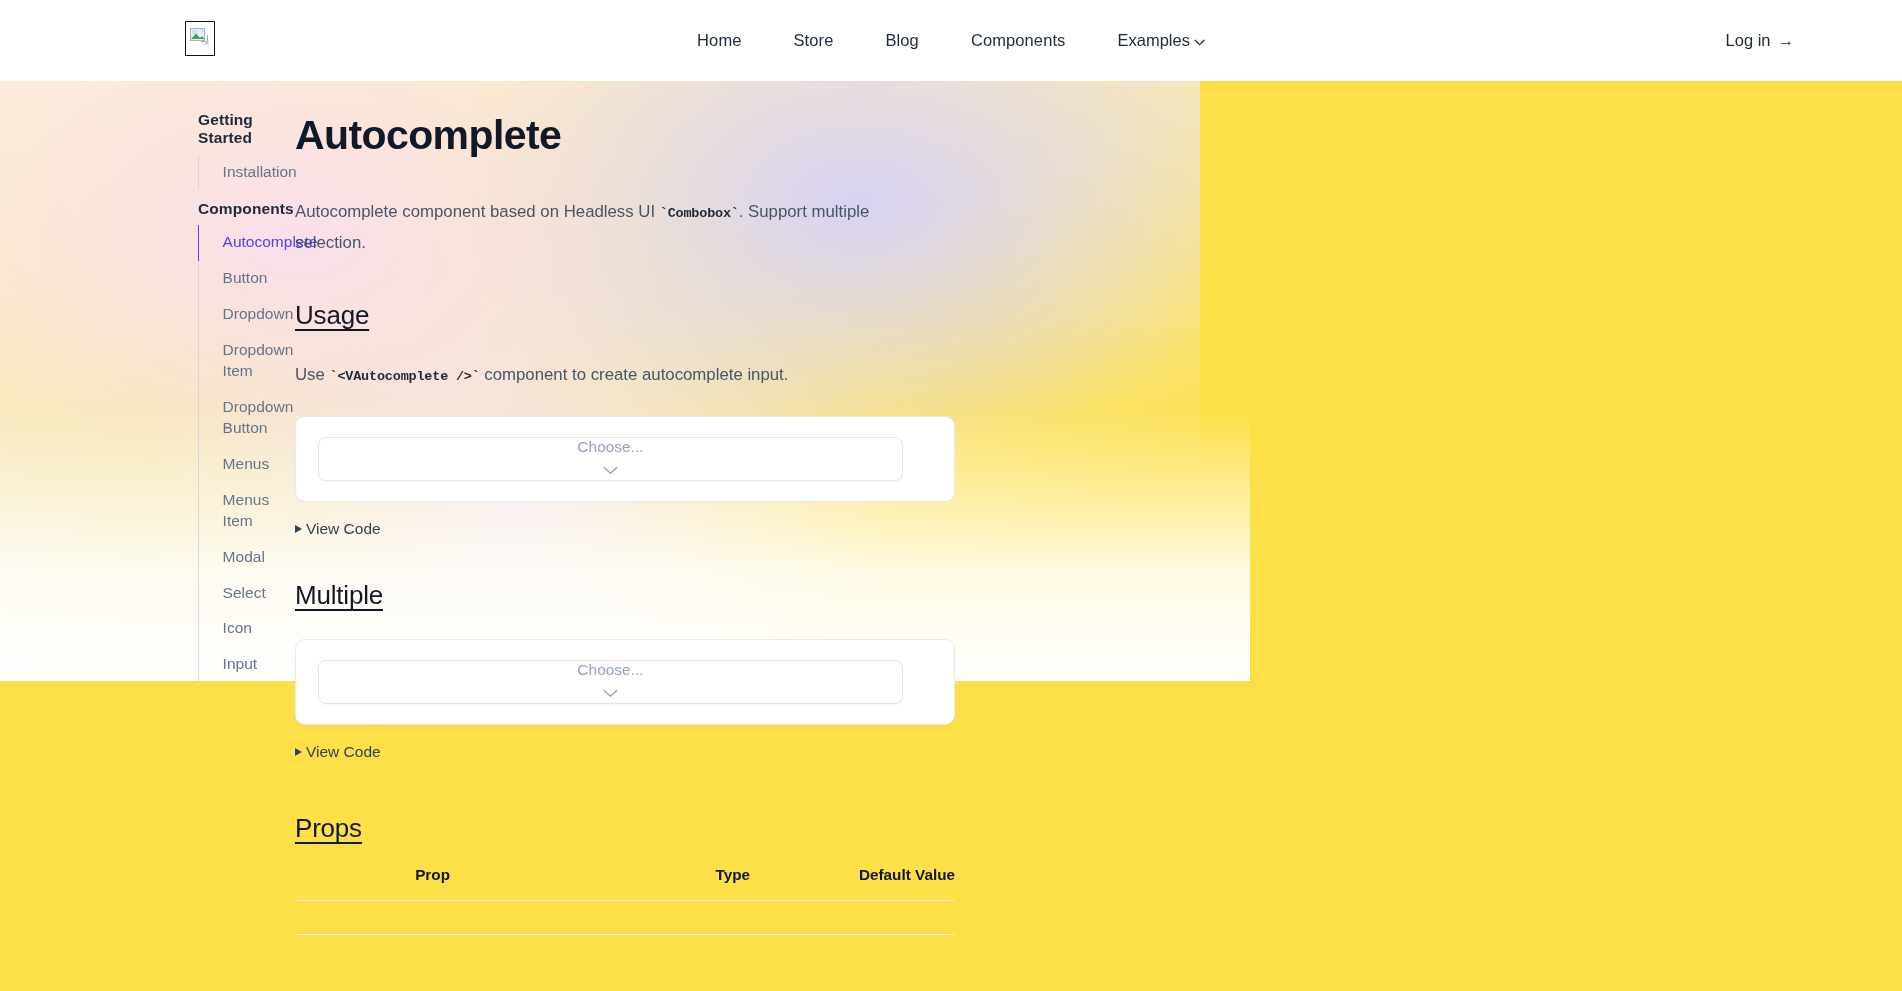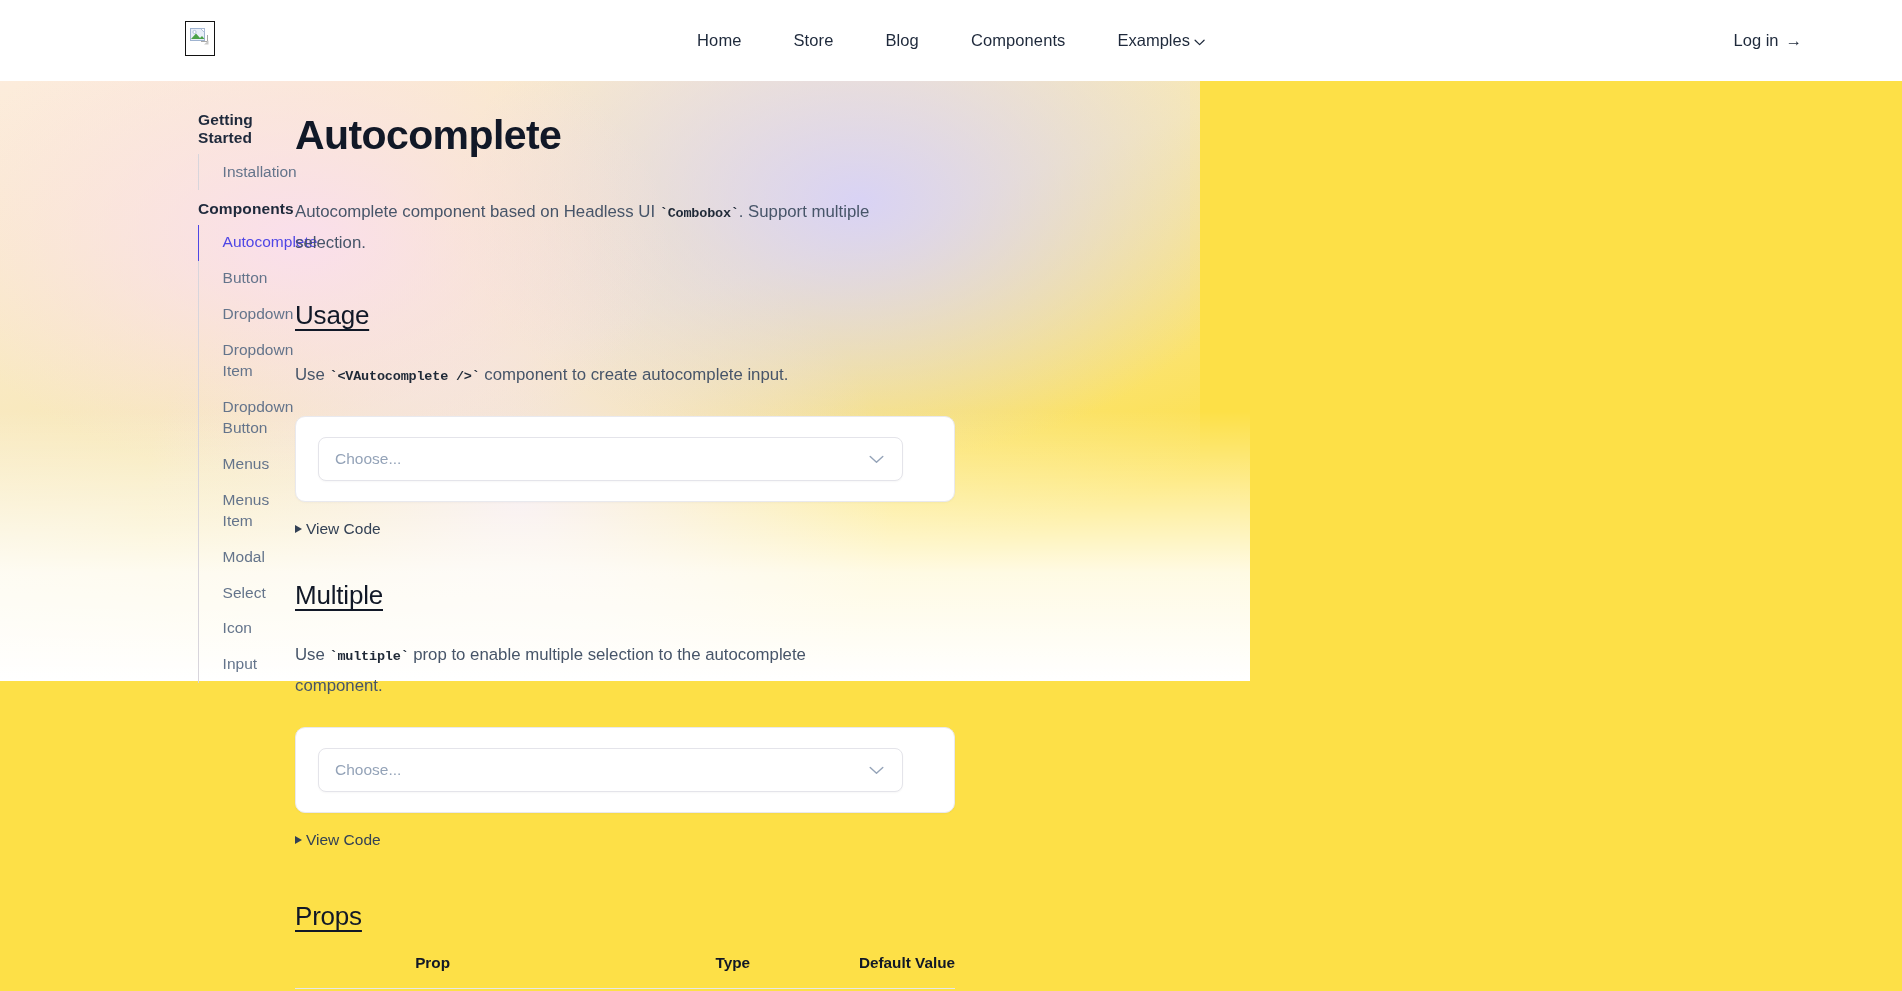--- a/index.html
+++ b/index.html
@@ -70,21 +70,21 @@
     padding: 8px 26px;
     font-size: 16.5px;
     color: #1e293b;
     cursor: pointer;
     white-space: nowrap;
   }
   .chev-sm { display: block; }
 
   .login-link {
     position: absolute;
-    right: 100px;
+    right: 108px;
     font-size: 16.5px;
     color: #1e293b;
     text-decoration: none;
     display: inline-flex;
     align-items: center;
     gap: 7px;
     cursor: pointer;
     white-space: nowrap;
   }
 
@@ -216,20 +216,21 @@
     width: 585px;
     height: 44px;
     border: 1px solid #e4e4ea;
     border-radius: 8px;
     background: #ffffff;
     display: flex;
     align-items: center;
     padding: 0 16px;
     cursor: text;
     box-shadow: 0 1px 2px rgba(16,24,40,0.035);
+    flex-direction: column;
   }
   .combobox-placeholder {
     font-size: 15.5px;
     color: #94a3b8;
     flex: 1;
     user-select: none;
   }
   .combobox-chevron {
     display: flex;
     align-items: center;
@@ -394,21 +395,20 @@
         </div>
       </div>
 
       <div class="view-code">
         <span class="tri"></span>
         <span>View Code</span>
       </div>
 
       <h2 class="h2">Multiple</h2>
 
-      <p class="doc-para"><span>Use </span><code class="mono">`multiple`</code><span> prop to enable multiple selection to the autocomplete component.</span></p>
 
       <div class="demo-card">
         <div class="combobox">
           <span class="combobox-placeholder">Choose...</span>
           <span class="combobox-chevron">
             <svg width="15" height="9" viewBox="0 0 15 9" fill="none">
               <path d="M1.2 1.4 L7.5 7.2 L13.8 1.4" stroke="#94a3b8" stroke-width="1.4" stroke-linecap="round" stroke-linejoin="round"></path>
             </svg>
           </span>
         </div>

